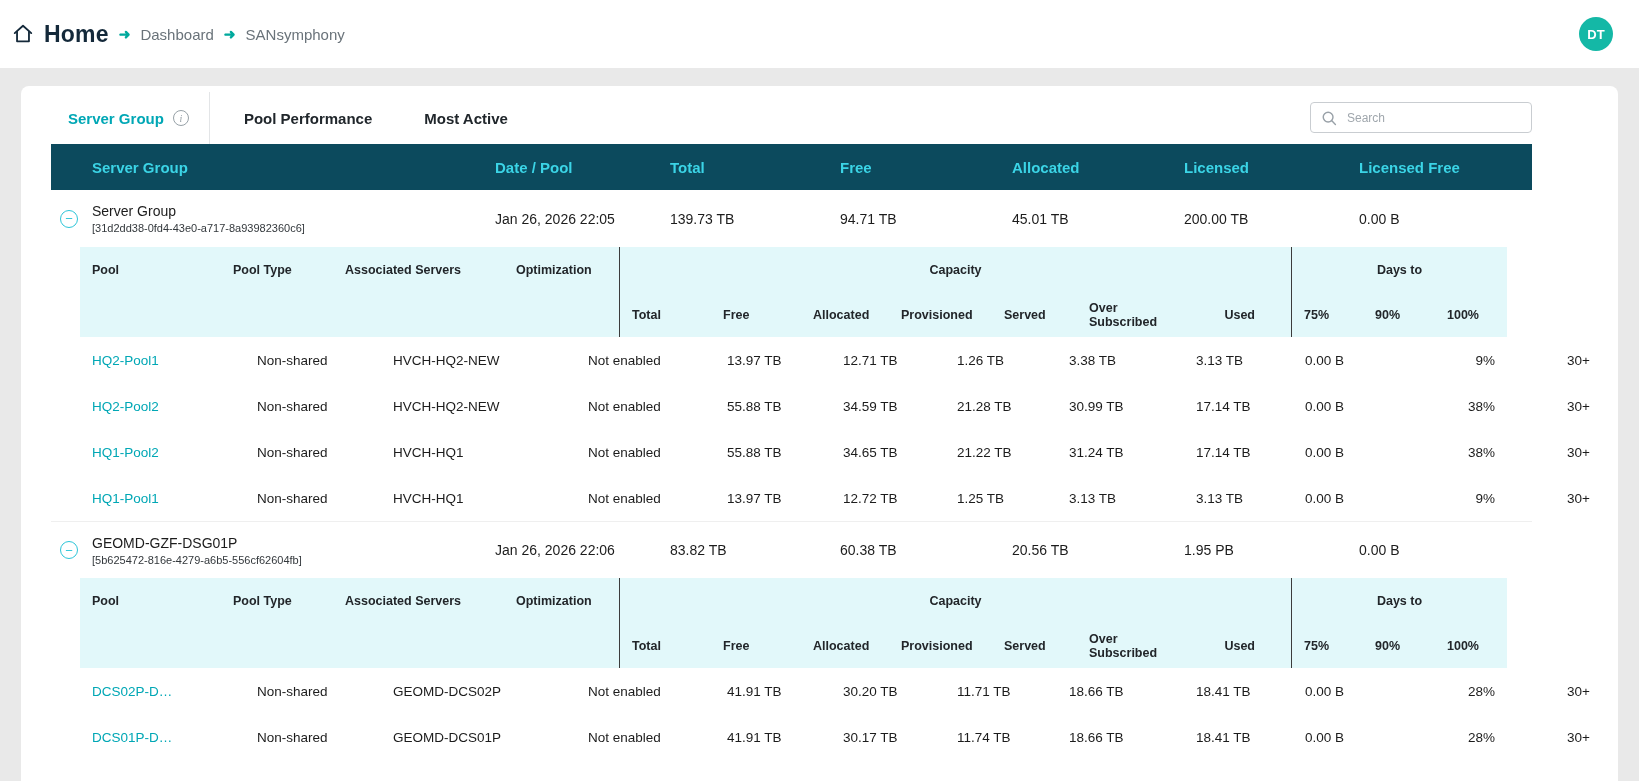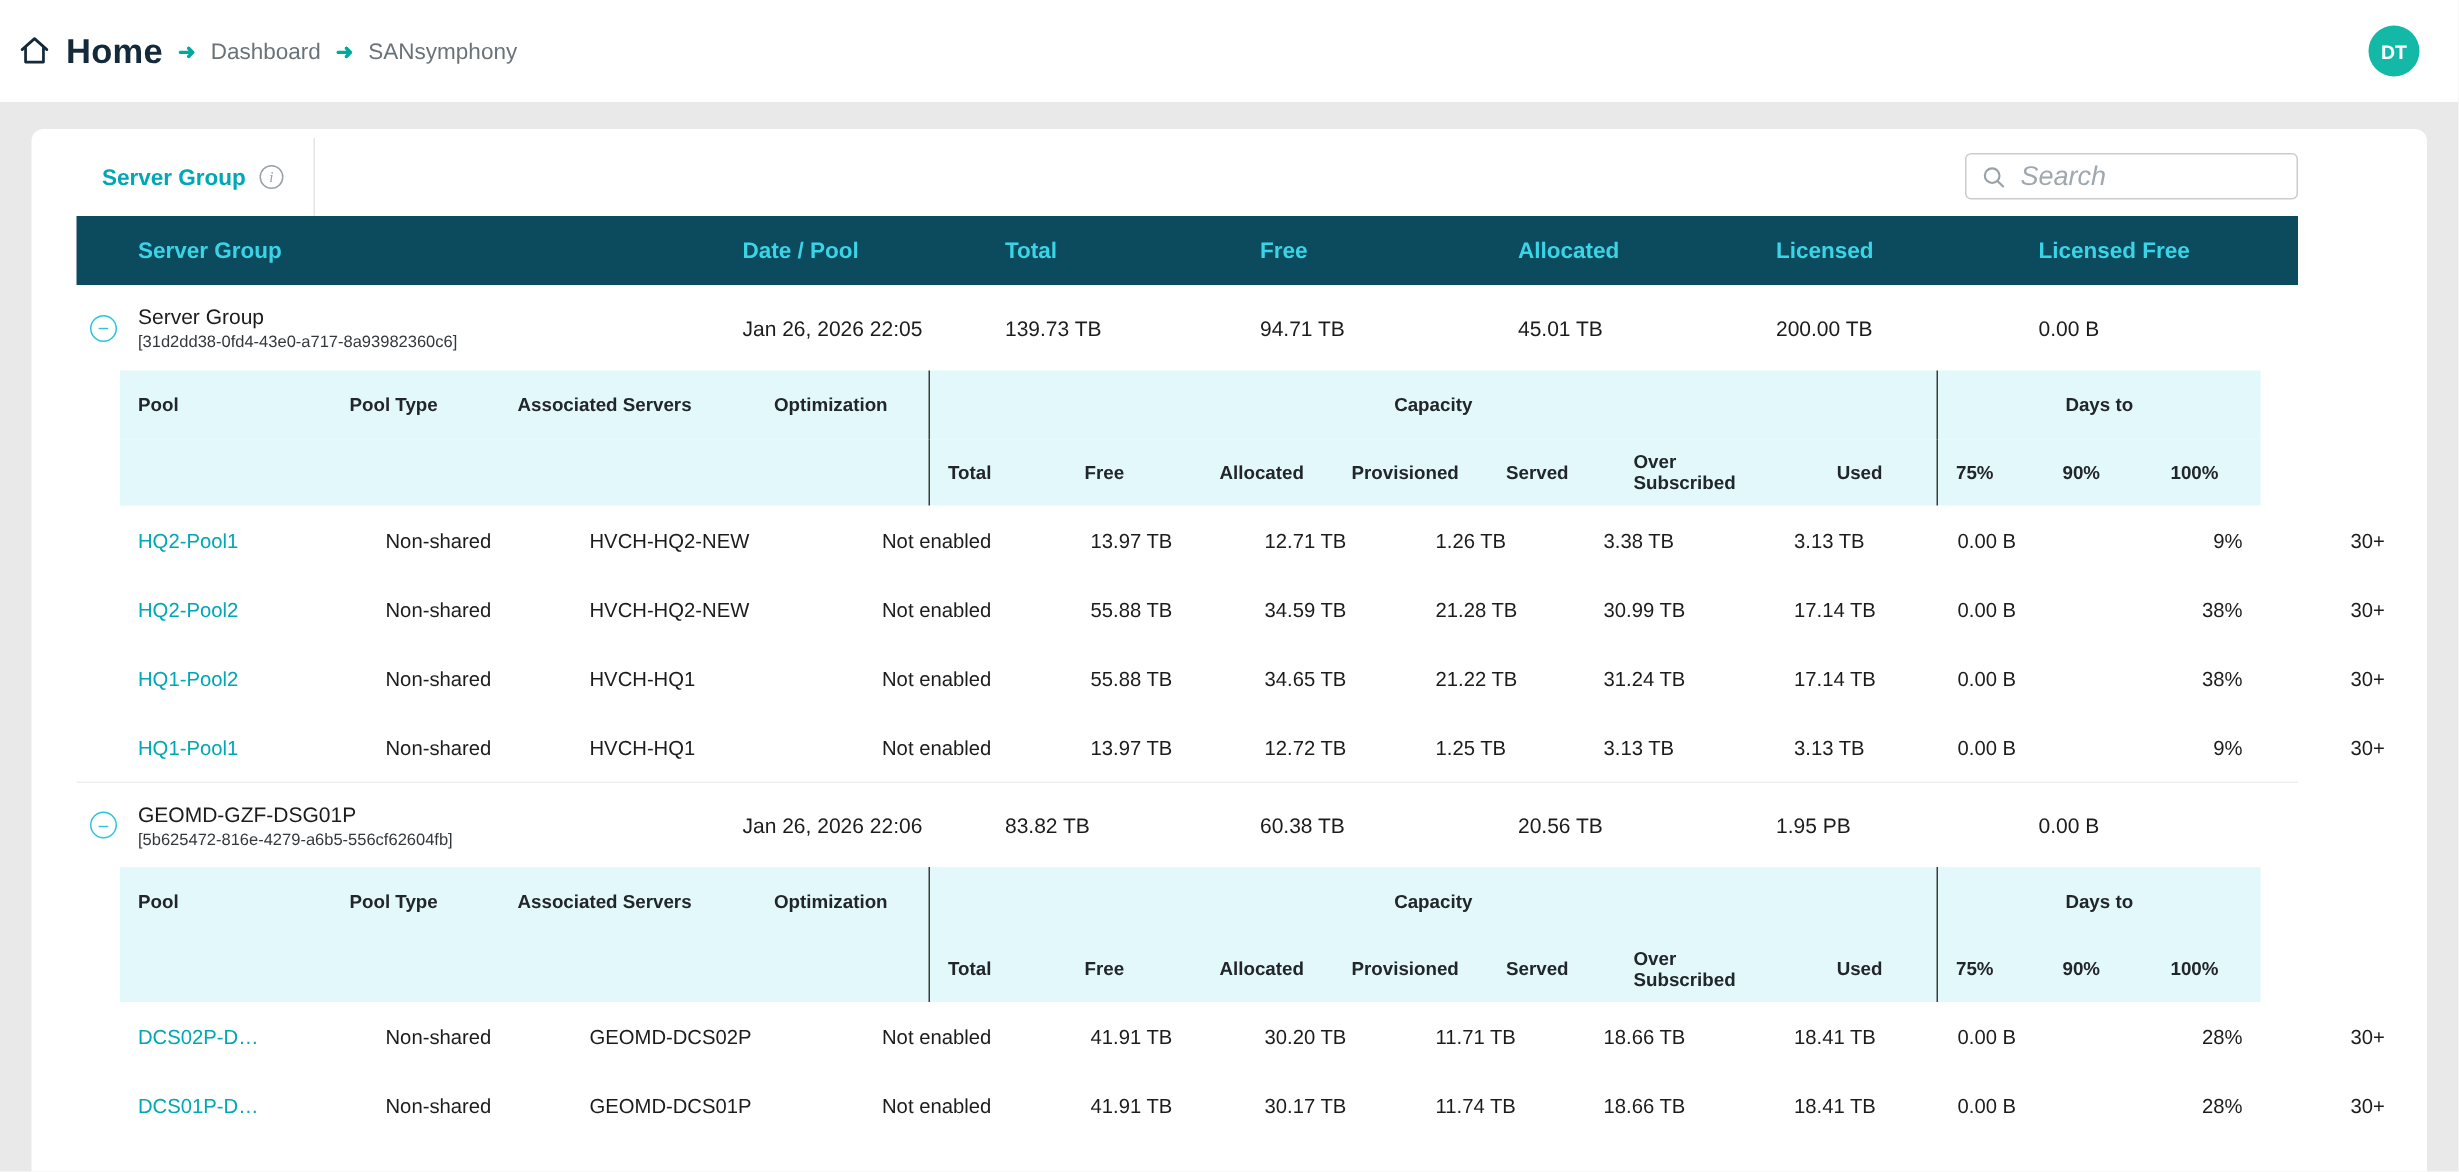--- a/index.html
+++ b/index.html
@@ -56,22 +56,22 @@
     margin-left:9px;
   }
   .search-box {
     position:absolute; right:0; top:10px;
     width:222px; height:31px;
     border:1px solid #c9cdd1; border-radius:4px;
     display:flex; align-items:center; padding:0 10px; gap:8px;
     background:#fff;
   }
   .search-box input {
-    border:none; outline:none; flex:1; font-size:18px; color:#c2410c;
-    font-family:"Liberation Sans", sans-serif; background:transparent; min-width:0;font-style:italic;
+    border:none; outline:none; flex:1; font-size:12px; color:#c2410c;
+    font-family:"Liberation Sans", sans-serif; background:transparent; min-width:0;
   }
   .search-box input::placeholder { color:#a0a7ad; }
 
   
   .mt-header, .group-row {
     display:grid;
     grid-template-columns:420px 175px 170px 172px 172px 175px 1fr;
     align-items:center;
   }
   .mt-header {
@@ -132,20 +132,22 @@
   <div class="avatar">DT</div>
 </header>
 
 <main class="card">
   <div class="content">
     <div class="tabs-row">
       <div class="tab active">
         <span>Server Group</span>
         <span class="info-icon">i</span>
       </div>
+      <div class="tab">Pool Performance</div>
+      <div class="tab">Most Active</div>
       <div class="search-box">
         <span style="display:flex;">
           <svg width="16" height="16" viewBox="0 0 18 18" fill="none" stroke="#99a1a8" stroke-width="1.6" stroke-linecap="round">
             <circle cx="8" cy="8" r="5.5"></circle>
             <line x1="12.2" y1="12.2" x2="16.2" y2="16.2"></line>
           </svg>
         </span>
         <input type="text" placeholder="Search" style="">
       </div>
     </div>

